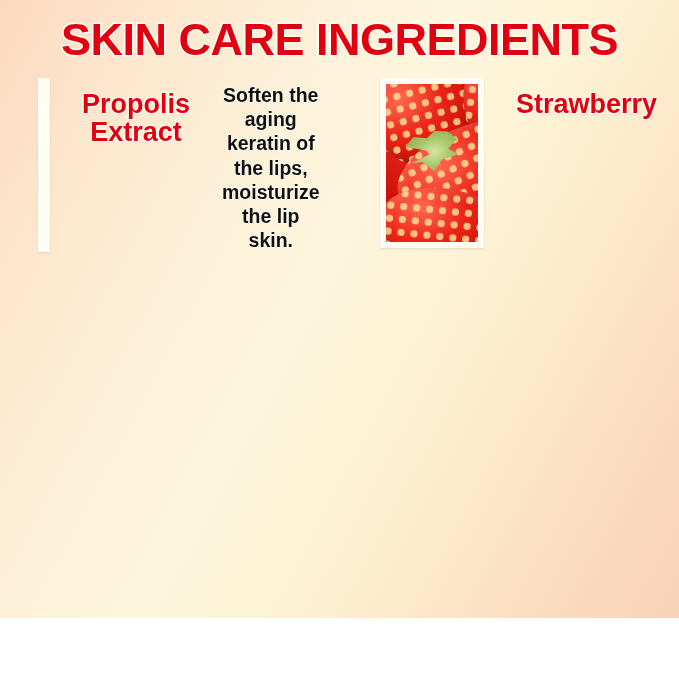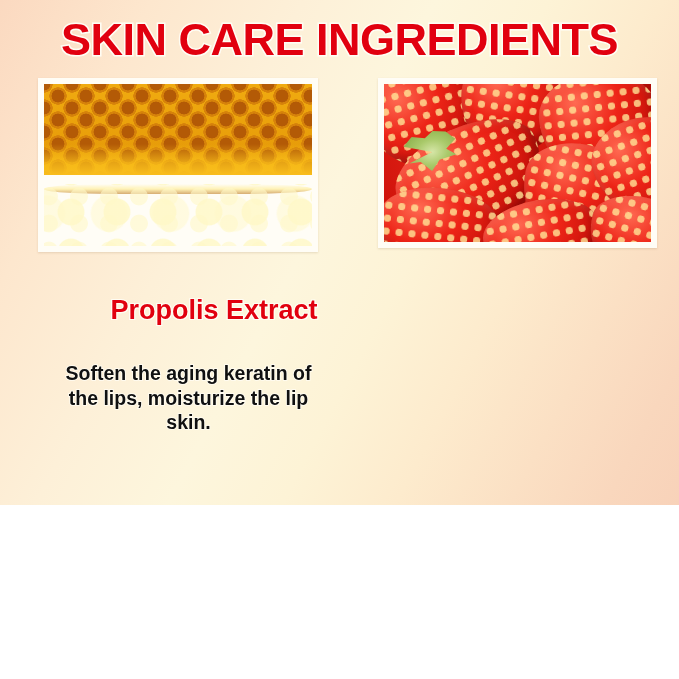--- a/index.html
+++ b/index.html
@@ -8,21 +8,21 @@
   }
   body {
     width: 679px;
     height: 679px;
     font-family: "Liberation Sans", sans-serif;
     overflow: hidden;
   }
   #poster {
     position: relative;
     width: 679px;
-    height: 505px;
+    height: 618px;
     background:
       linear-gradient(118deg,
         #fbd9c0 0%,
         #fde7ce 16%,
         #fdf0d8 32%,
         #fdf6dd 46%,
         #fdf3d6 58%,
         #fdebcd 70%,
         #fbe0c4 82%,
         #f9d7bd 92%,
@@ -60,22 +60,22 @@
     left: 0;
     width: 679px;
     height: 601px;
     display: grid;
     grid-template-columns: 1fr 1fr;
     grid-template-rows: 296px 300px;
   }
   .card {
     position: relative;
     display: flex;
-    flex-direction: column;
-    align-items: flex-end;
+    flex-direction: row;
+    align-items: flex-start;
     gap: 32px;
   }
   .card-left  { padding: 0 22px 0 38px; }
   .card-right { padding: 0 34px 0 18px; }
 
   .photo-frame {
     background: #fffdf6;
     padding: 6px;
     box-sizing: border-box;
     box-shadow: 0 1px 2px rgba(120,80,40,0.16);
@@ -235,21 +235,20 @@
   .heading-right { margin-top: 11px; }
   .desc {
     margin-top: 5px;
     font-size: 19.5px;
     font-weight: bold;
     color: #101010;
     text-align: center;
     line-height: 1.24;
     -webkit-text-stroke: 1.6px #fffdf4;
     paint-order: stroke fill;
-    margin-left: 8px;
   }
   .desc-narrow { max-width: 258px; }
   .desc-wide { max-width: 300px; }
 </style>
 </head>
 <body>
 
 <div id="poster">
 
   <div class="title">SKIN CARE INGREDIENTS</div>
@@ -277,17 +276,18 @@
           <div class="berry" style="left:156px;top:-12px;width:118px;height:108px;transform:rotate(-6deg);"></div>
           <div class="berry" style="left:12px;top:42px;width:150px;height:104px;transform:rotate(-24deg);"></div>
           <div class="berry" style="left:138px;top:60px;width:112px;height:100px;transform:rotate(12deg);"></div>
           <div class="berry" style="left:210px;top:34px;width:98px;height:96px;transform:rotate(-18deg);"></div>
           <div class="berry" style="left:-6px;top:104px;width:120px;height:84px;transform:rotate(6deg);"></div>
           <div class="berry" style="left:100px;top:116px;width:116px;height:80px;transform:rotate(-10deg);"></div>
           <div class="berry" style="left:204px;top:114px;width:110px;height:82px;transform:rotate(16deg);"></div>
           <div class="crown" style="left:22px;top:48px;transform:rotate(-16deg);"></div>
         </div>
       </div>
+      <div class="heading">Strawberry</div>
     </div>
 
 
   </div>
 </div>
 
 </body></html>

